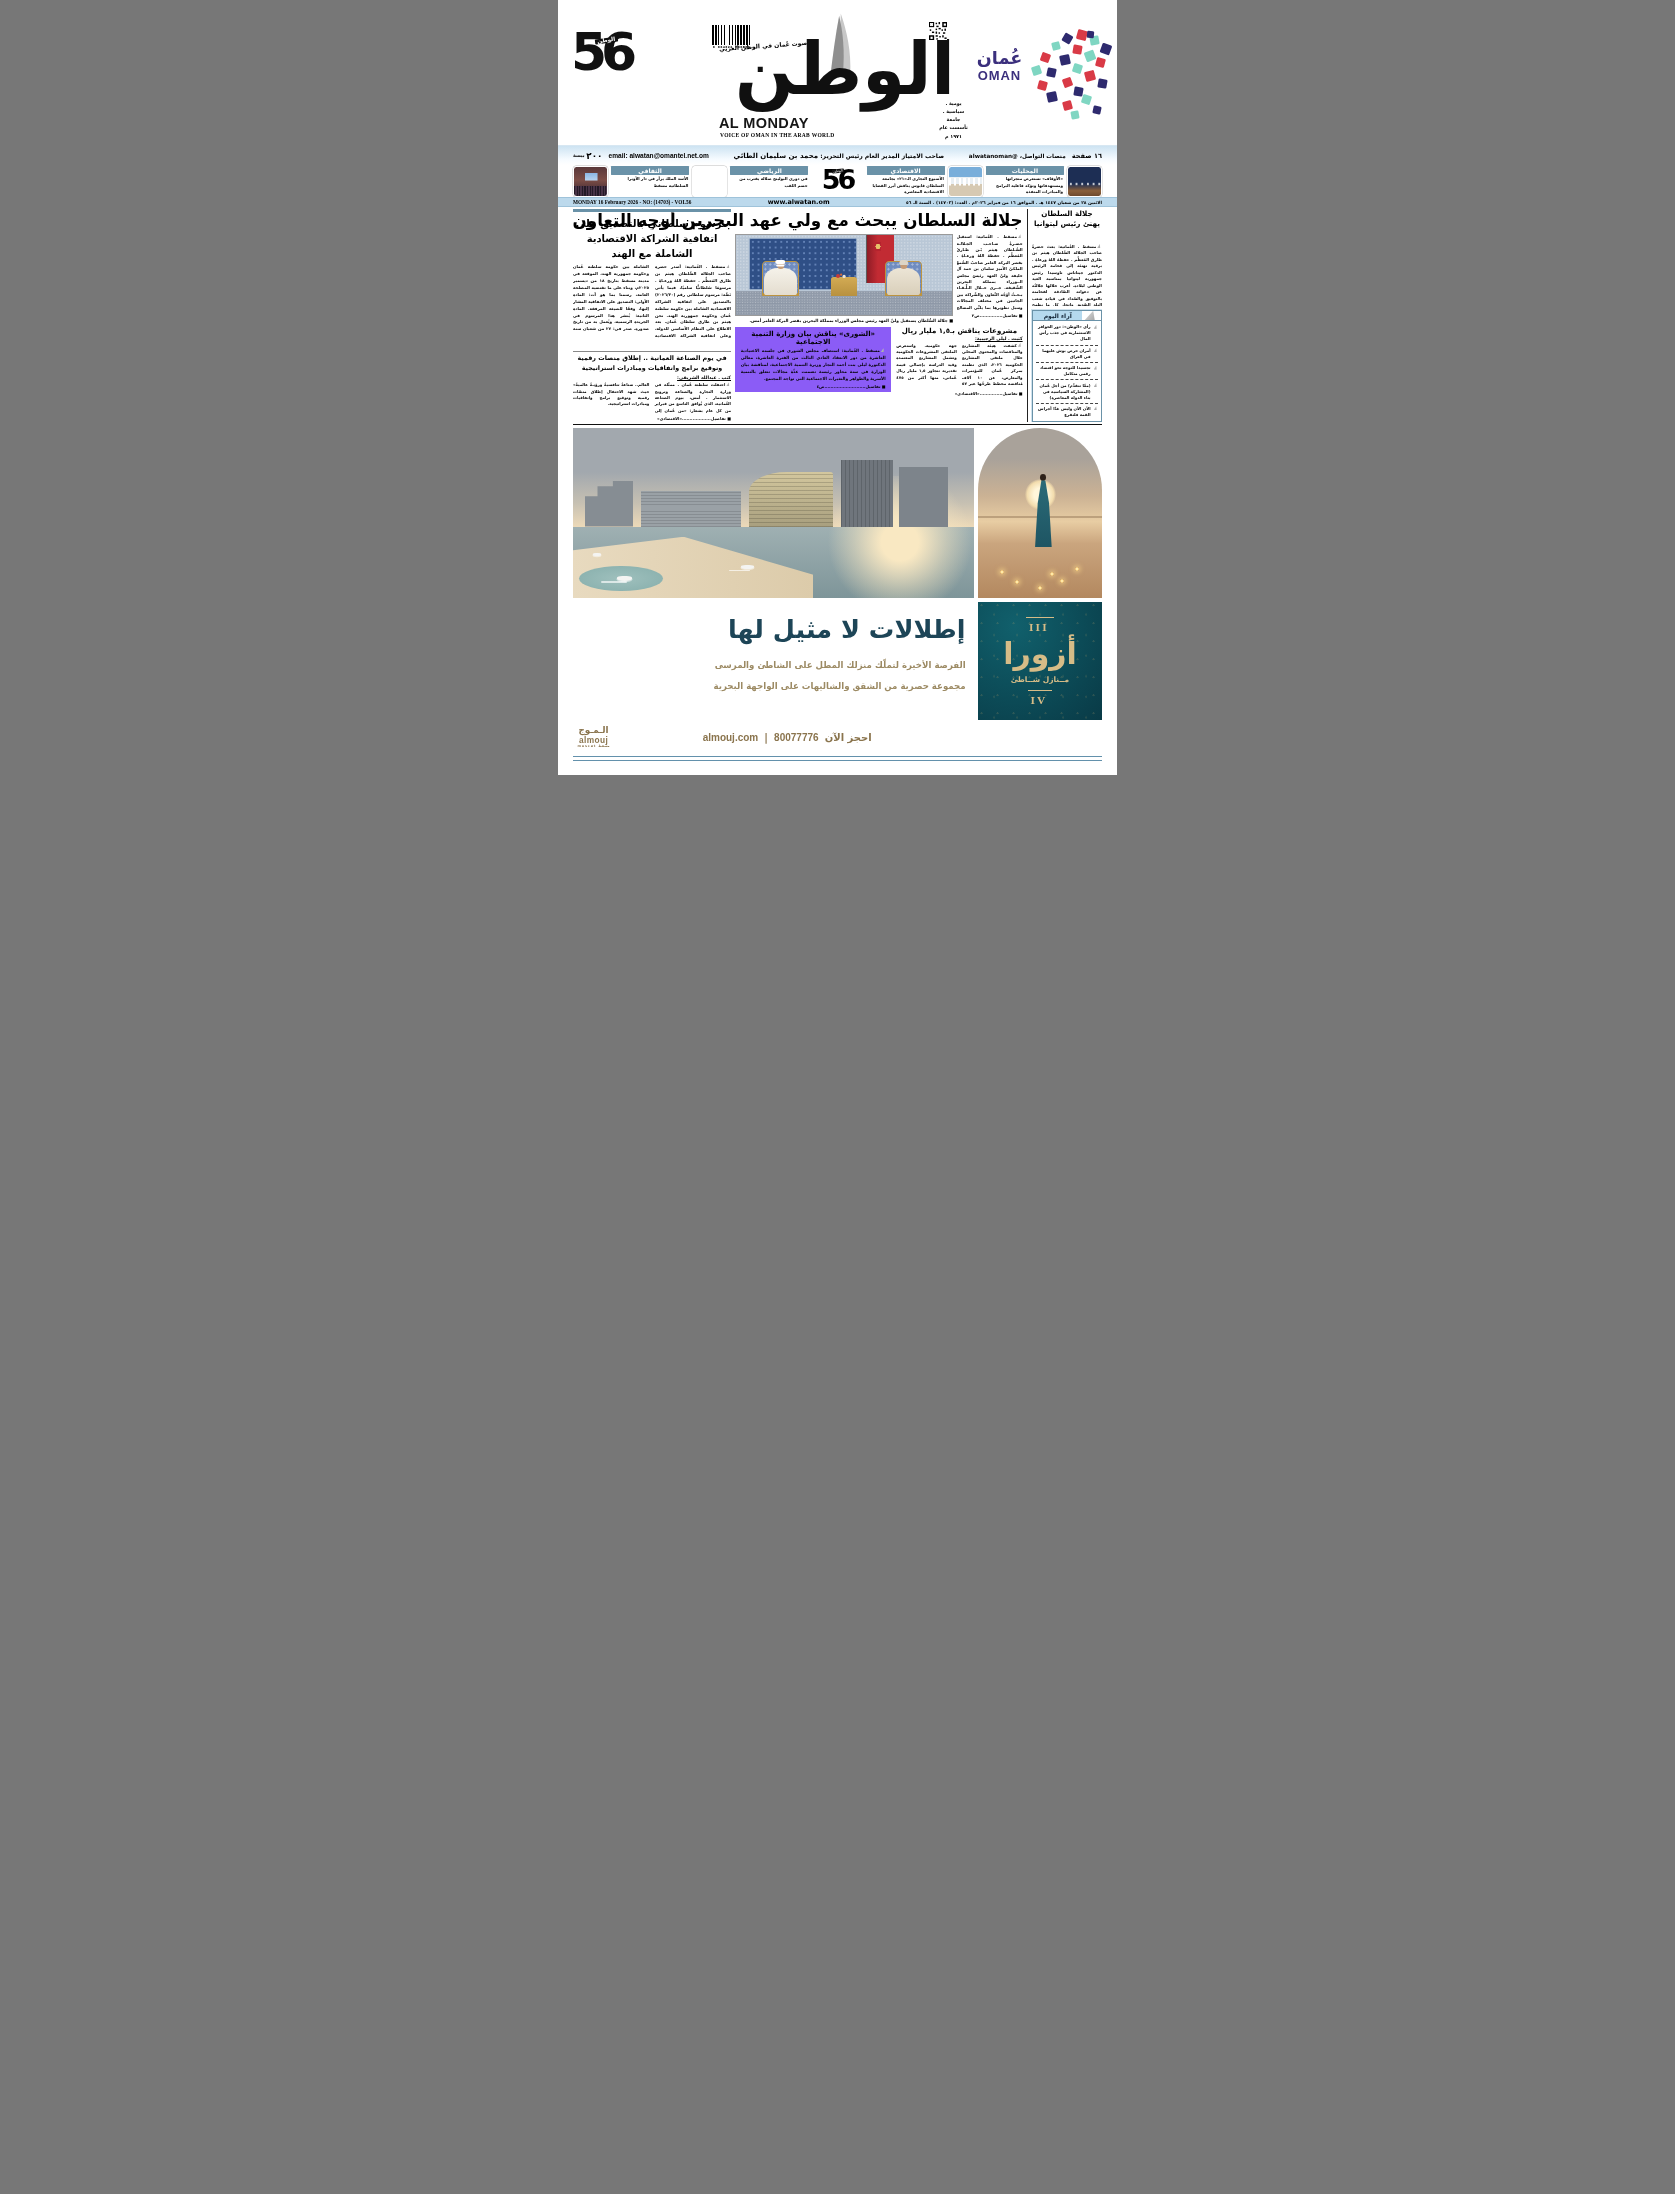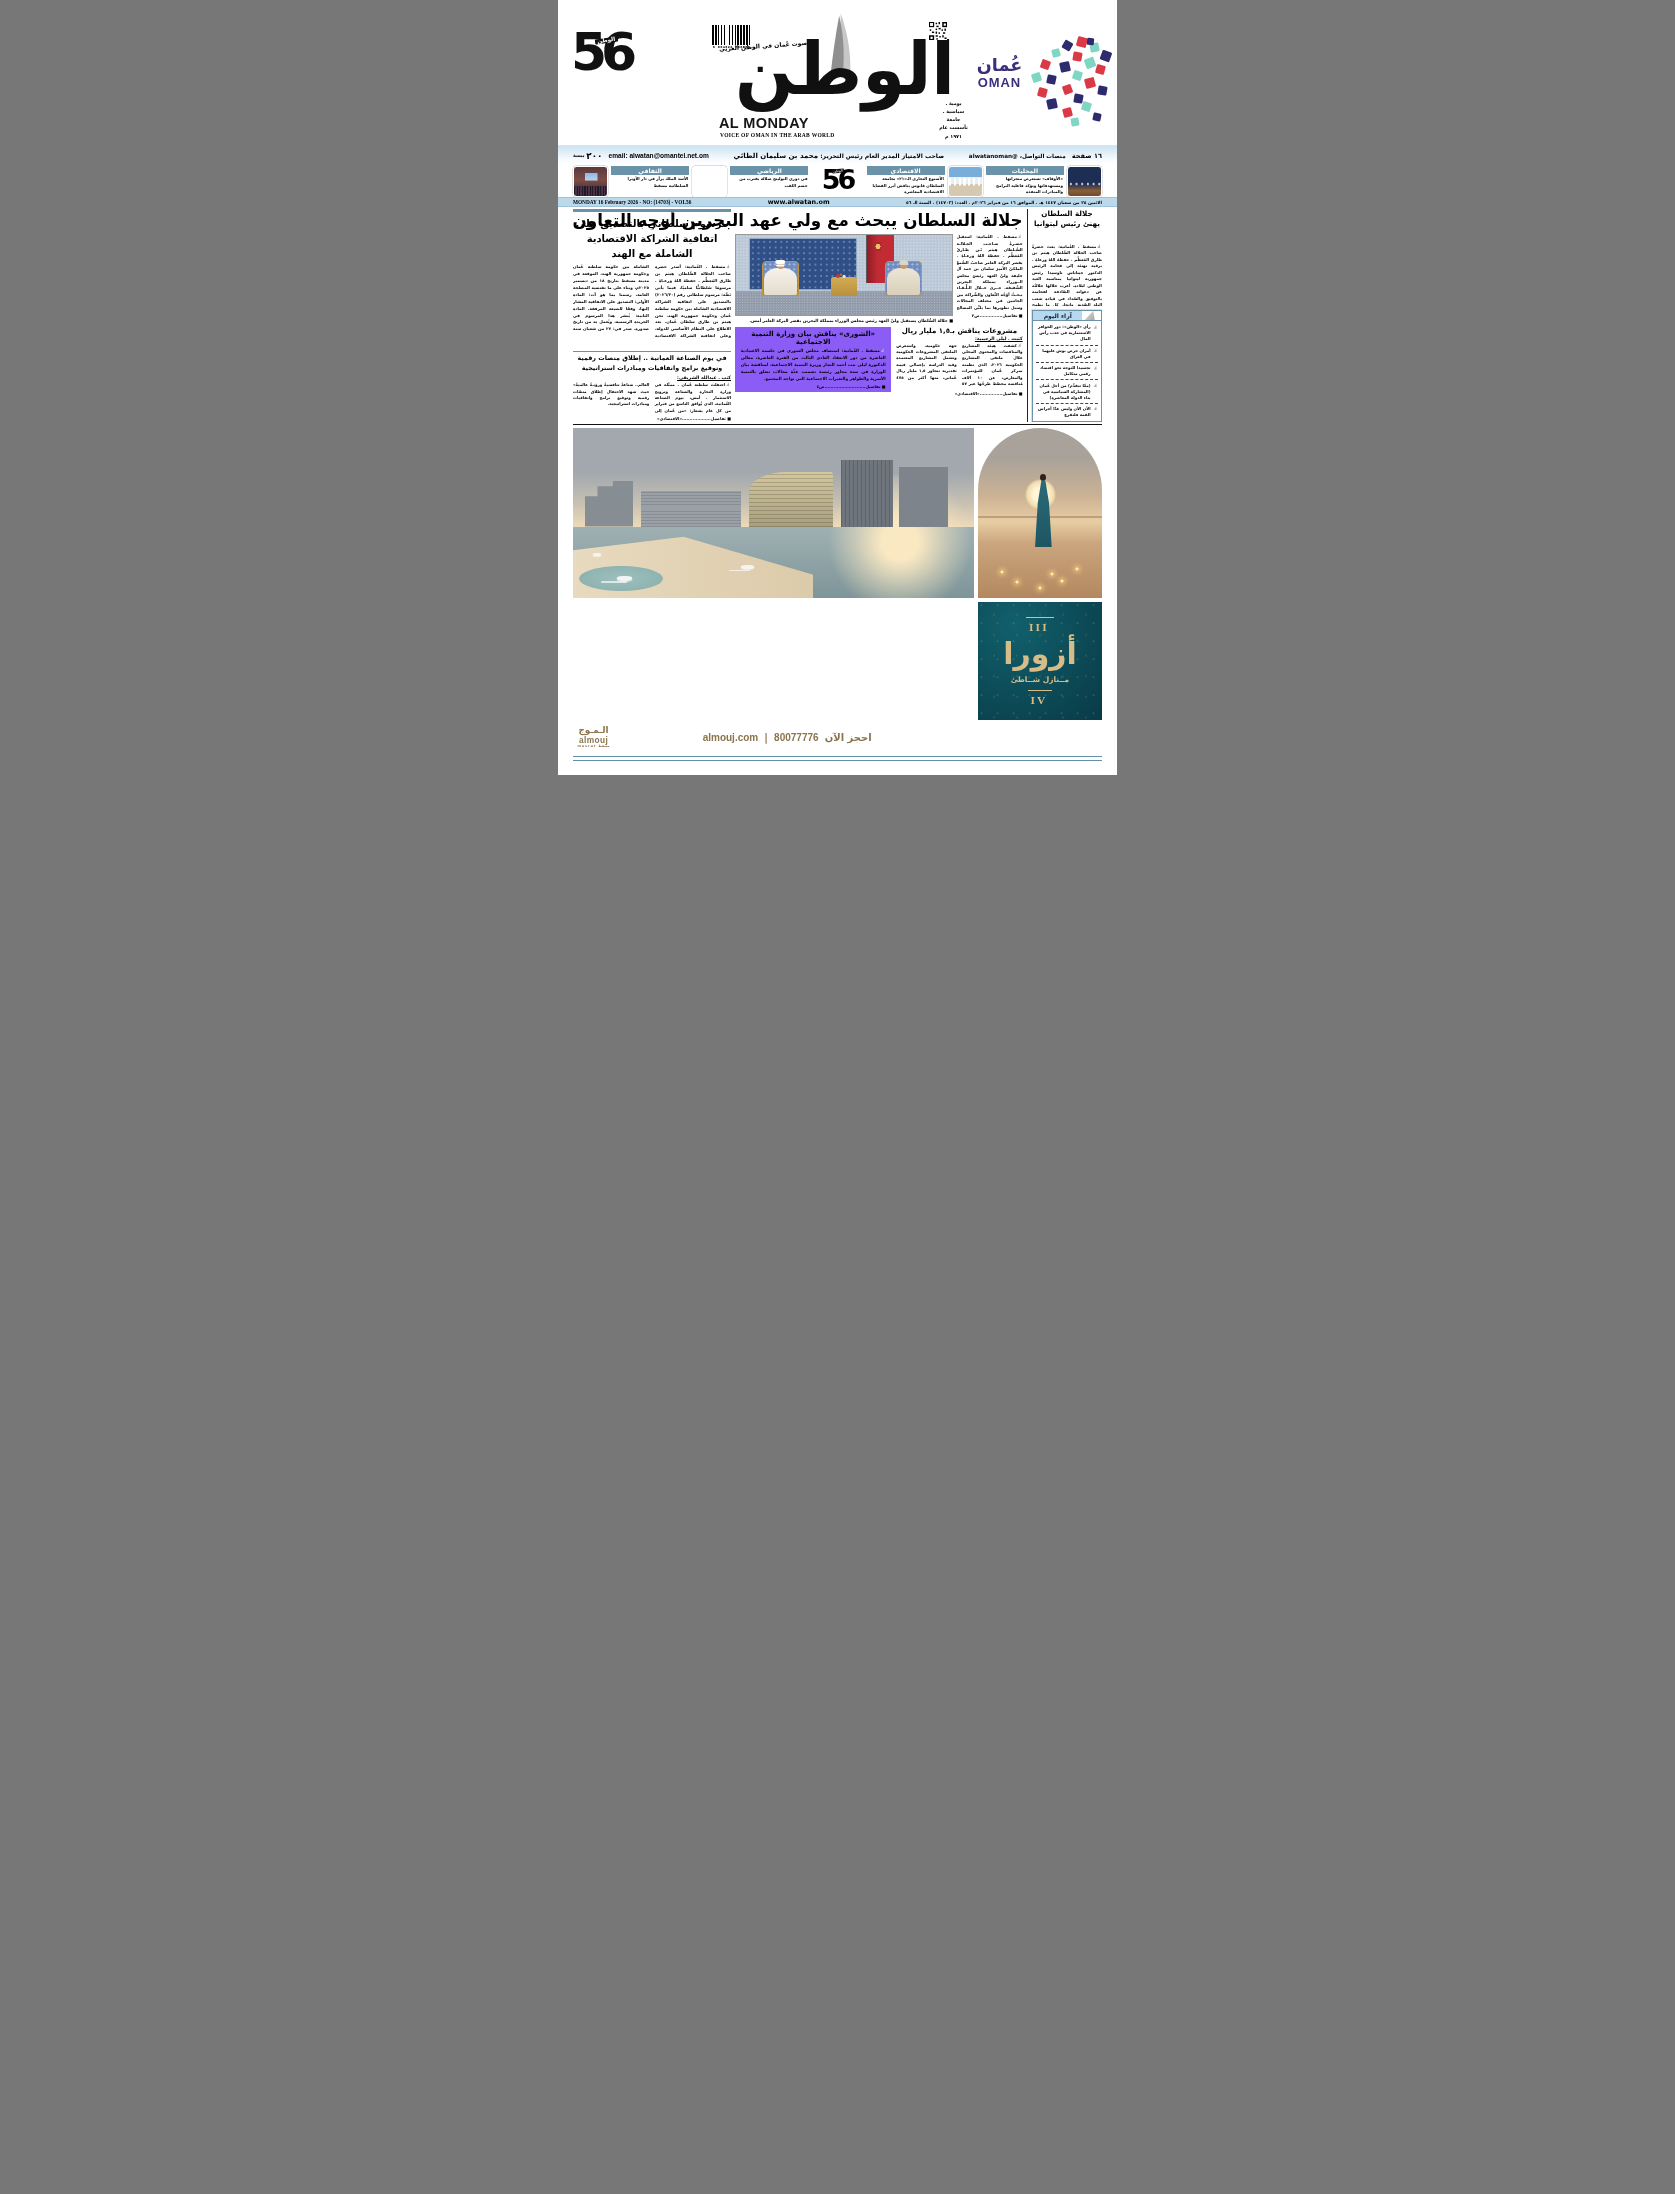--- a/index.html
+++ b/index.html
@@ -19,21 +19,21 @@
   .barcode .lines{height:20px;background:repeating-linear-gradient(90deg,#000 0 0.7px,#fff 0.7px 1.3px,#000 1.3px 2px,#fff 2px 3.1px)}
   .barcode .num{font:700 3.5px "Liberation Mono",monospace;letter-spacing:0.4px}
   .tagline{position:absolute;left:161px;top:42px;transform:rotate(-4deg);font-size:6px;font-weight:700}
   .biglogo{position:absolute;left:158px;top:39px;width:239px;height:81px}
   .biglogo .ar{position:absolute;right:0;top:-4.4px;font-size:69px;font-weight:700;line-height:1;letter-spacing:-1.8px;color:#101010;transform:scaleY(1.04)}
   .sailsvg{position:absolute;left:94px;top:-27px}
   .en-line{position:absolute;left:161px;top:115px;font:700 14.5px "Liberation Sans",sans-serif;letter-spacing:0.4px;color:#161616}
   .en-sub{position:absolute;left:162px;top:132px;font:700 5.5px "Liberation Serif",serif;letter-spacing:0.3px}
   .founded{position:absolute;left:378px;top:100px;width:35px;text-align:center;font-size:4.8px;font-weight:700;line-height:1.7;direction:rtl}
   .qr{position:absolute;left:371px;top:22px;width:18.4px;height:18.4px}
-  .oman{position:absolute;right:8px;top:34px;width:136px;height:94px}
+  .oman{position:absolute;right:8px;top:27px;width:136px;height:94px}
   .oman .otxt{position:absolute;left:0;top:21px;width:53px;text-align:center;color:var(--oman_purple)}
   .oman .oar{font-size:17.6px;font-weight:700}
   .oman .oen{font:700 13px "Liberation Sans",sans-serif;letter-spacing:0.9px;margin-top:0}
   .mosaic{position:absolute;right:0;top:0;width:88px;height:94px}
   .mosaic .tile{position:absolute;border-radius:1.3px}
 
   
   .infobar{position:absolute;top:145px;left:0;right:0;height:20px;direction:rtl;display:flex;align-items:center;gap:6.1px;
     padding:0 15px;background:linear-gradient(180deg,var(--info_bar_top),#f6fbff 70%,#fff);border-top:0.4px solid #d7e7f2}
   .infobar .pages{font-size:6.6px;font-weight:700}
@@ -460,20 +460,25 @@
       </div>
     </div>
 
     <div class="adrow2">
       <div class="brandbox">
         <div class="numeral">III</div>
         <div class="brandname">أزورا</div>
         <div class="brandsub">مــنازل شــاطئ</div>
         <div class="numeral">IV</div>
       </div>
+      <div class="adcopy">
+        <h2>إطلالات لا مثيل لها</h2>
+        <div class="s1">الفرصة الأخيرة لتملّك منزلك المطل على الشاطئ والمرسى</div>
+        <div class="s2">مجموعة حصرية من الشقق والشاليهات على الواجهة البحرية</div>
+      </div>
     </div>
 
     <div class="adfoot">
       <div class="mouj">
         <div class="m-ar">الـمـوج</div>
         <div class="m-en">almouj</div>
         <div class="m-sub">muscat مسقط</div>
       </div>
       <div class="contact">
         <span>احجز الآن</span>

